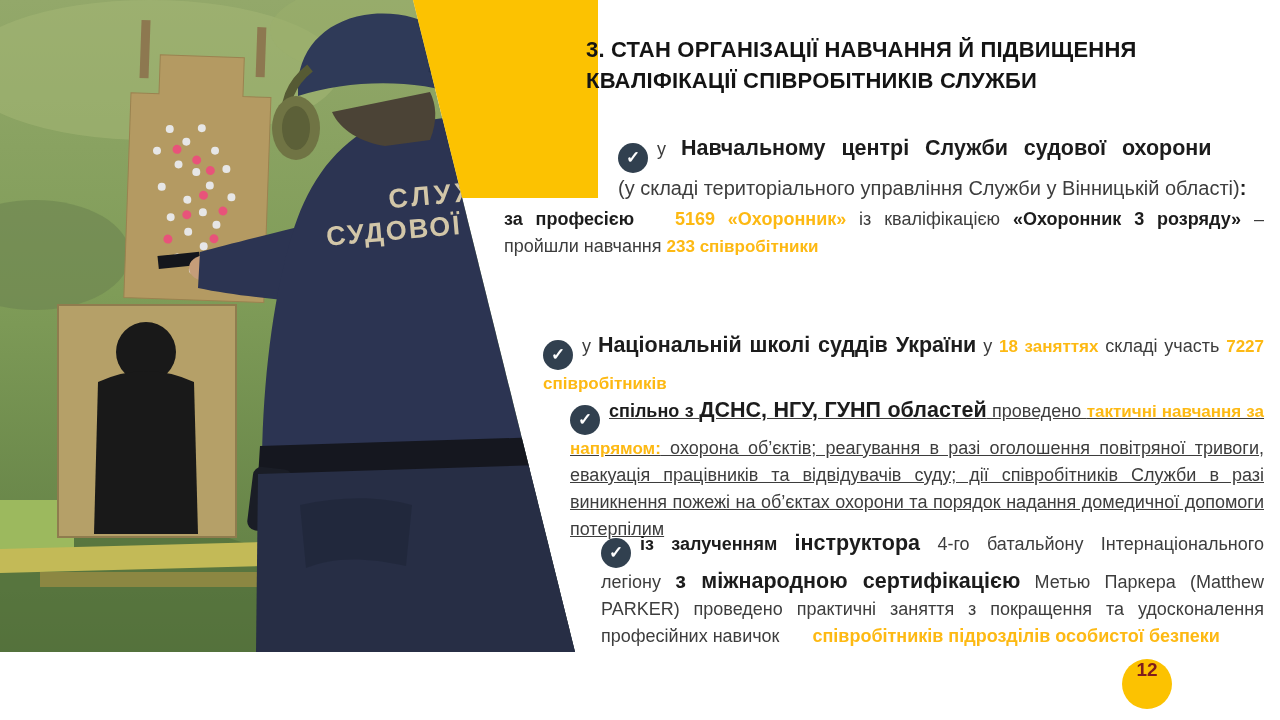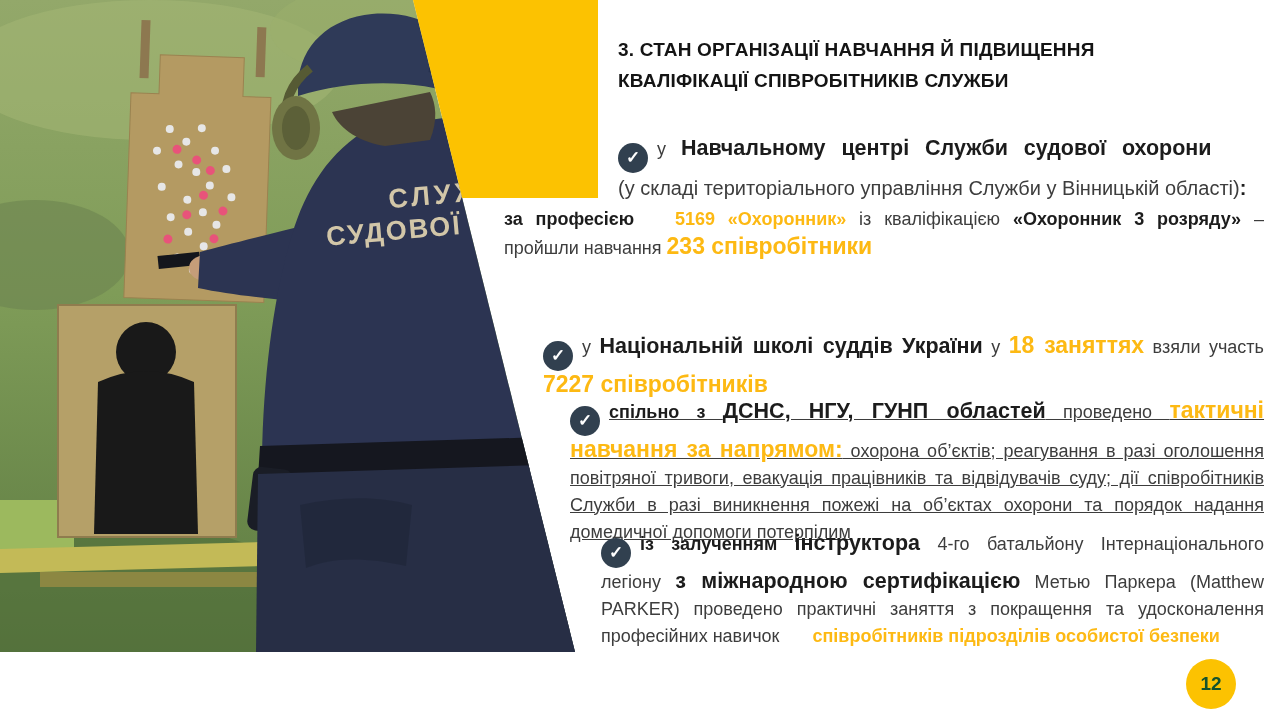--- a/index.html
+++ b/index.html
@@ -17,50 +17,50 @@
   }
   .photo{
     position:absolute;left:0;top:0;width:575px;height:652px;
     clip-path:polygon(0 0,413px 0,575px 652px,0 652px);
   }
   .wedge{
     position:absolute;left:413px;top:0;width:185px;height:198px;background:var(--accent-yellow);
     clip-path:polygon(0 0,100% 0,100% 100%,26.6% 100%);
   }
   .title{
-    position:absolute;left:618px;top:34px;width:650px;
-    font-size:19px;font-weight:bold;line-height:31px;color:var(--title-text);
+    position:absolute;left:586px;top:34px;width:650px;
+    font-size:22px;font-weight:bold;line-height:31px;color:var(--title-text);
     letter-spacing:0.2px;white-space:nowrap;
   }
   .para{position:absolute;text-align:justify;font-size:18px;line-height:27px;color:var(--body-text);}
   .check{
     display:inline-flex;width:30px;height:30px;border-radius:50%;
     background:var(--check-circle);color:#ffffff;align-items:center;justify-content:center;
     font-size:17px;font-weight:bold;margin-right:9px;vertical-align:-8px;flex:none;
   }
   .seg-b{font-weight:bold;color:#1c1c1c;}
   .seg-big{font-weight:bold;color:#1c1c1c;font-size:21.5px;}
   .seg-y{font-weight:bold;color:var(--highlight-yellow);margin-left:28px;}
-  .seg-ybig{font-weight:bold;color:var(--highlight-yellow);font-size:23px;margin-top:32px;}
+  .seg-ybig{font-weight:bold;color:var(--highlight-yellow);font-size:17px;margin-top:32px;}
   .b1{left:618px;top:132px;width:648px;line-height:33px;}
   .b1-main{word-spacing:0.55em;}
   .b1-sub{font-size:20px;line-height:26px;}
   .p1{left:504px;top:206px;width:760px;}
   .p2{left:504px;top:270px;width:760px;}
   .b2{left:543px;top:332px;width:721px;}
   .b3{left:570px;top:397px;width:694px;text-decoration:underline;}
   .b4{left:601px;top:530px;width:663px;}
   .footer-label{
     position:absolute;left:46px;top:678px;font-size:13px;font-weight:bold;
     letter-spacing:3px;color:var(--footer-text);margin-top:44px;
   }
   .page-badge{
-    position:absolute;left:1186px;top:659px;width:50px;height:50px;border-radius:50%;
-    background:var(--accent-yellow);display:flex;align-items:center;justify-content:center;
-    color:#14532d;font-size:19px;font-weight:bold;
+    position:absolute;left:1122px;top:659px;width:50px;height:50px;border-radius:50%;
+    background:var(--accent-yellow);display:flex;align-items:flex-start;justify-content:center;
+    color:#7f1d1d;font-size:19px;font-weight:bold;
   }
 </style>
 </head>
 <body>
 
 <div class="slide">
 
   <div class="photo">
     <svg viewBox="0 0 575 652" width="575" height="652">
       <defs>
@@ -158,21 +158,21 @@
     <span class="check">✓</span><span class="b1-main"><span class="seg-r">у </span><span class="seg-big">Навчальному центрі Служби судової охорони</span></span><br>
     <span class="b1-sub"><span class="seg-r">(у складі територіального управління Служби у Вінницькій області)</span><span class="seg-b">:</span></span>
   </div>
 
   <div class="para p1">
     <span><span class="seg-b">за професією </span><span class="seg-y">5169 «Охоронник»</span><span class="seg-r"> із кваліфікацією </span><span class="seg-b">«Охоронник 3 розряду»</span><span class="seg-r"> – пройшли навчання </span><span class="seg-ybig">233 співробітники</span></span>
   </div>
 
 
   <div class="para b2">
-    <span class="check">✓</span><span><span class="seg-r">у </span><span class="seg-big">Національній школі суддів України</span><span class="seg-r"> у </span><span class="seg-ybig">18 заняттях</span><span class="seg-r"> взяли участь </span><span class="seg-ybig">7227 співробітників</span></span>
+    <span class="check">✓</span><span><span class="seg-r">у </span><span class="seg-big">Національній школі суддів України</span><span class="seg-r"> у </span><span class="seg-ybig">18 заняттях</span><span class="seg-r"> складі участь </span><span class="seg-ybig">7227 співробітників</span></span>
   </div>
 
   <div class="para b3">
     <span class="check">✓</span><span><span class="seg-b">спільно з </span><span class="seg-big">ДСНС, НГУ, ГУНП областей</span><span class="seg-r"> проведено </span><span class="seg-ybig">тактичні навчання за напрямом:</span><span class="seg-r"> охорона об’єктів; реагування в разі оголошення повітряної тривоги, евакуація працівників та відвідувачів суду; дії співробітників Служби в разі виникнення пожежі на об’єктах охорони та порядок надання домедичної допомоги потерпілим</span></span>
   </div>
 
   <div class="para b4">
     <span class="check">✓</span><span><span class="seg-b">із залученням </span><span class="seg-big">інструктора</span><span class="seg-r"> 4-го батальйону Інтернаціонального легіону </span><span class="seg-big">з міжнародною сертифікацією</span><span class="seg-r"> Метью Паркера (Matthew PARKER) проведено практичні заняття з покращення та удосконалення професійних навичок </span><span class="seg-y">співробітників підрозділів особистої безпеки</span></span>
   </div>
 

